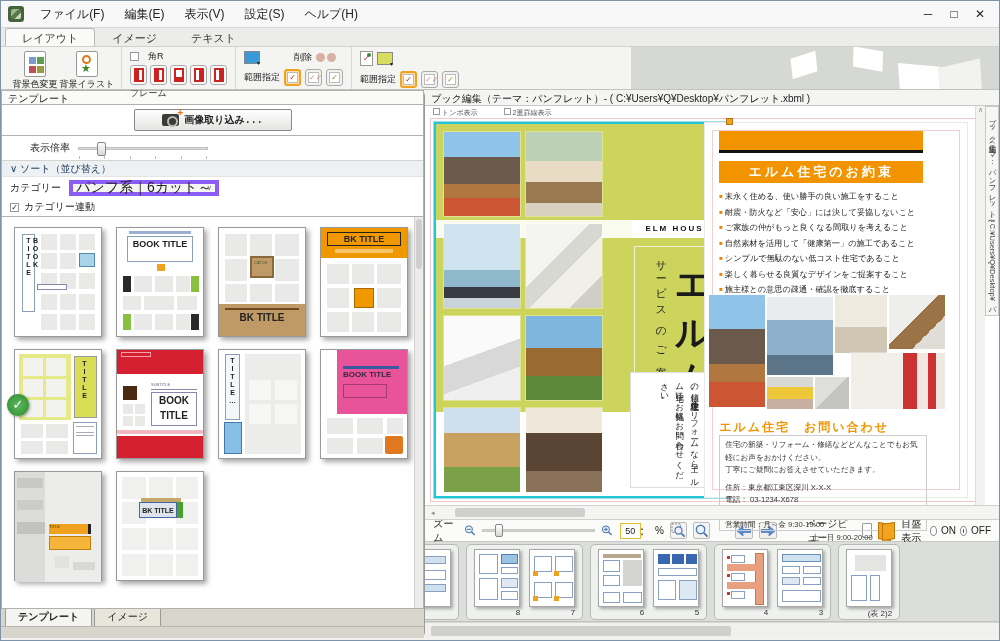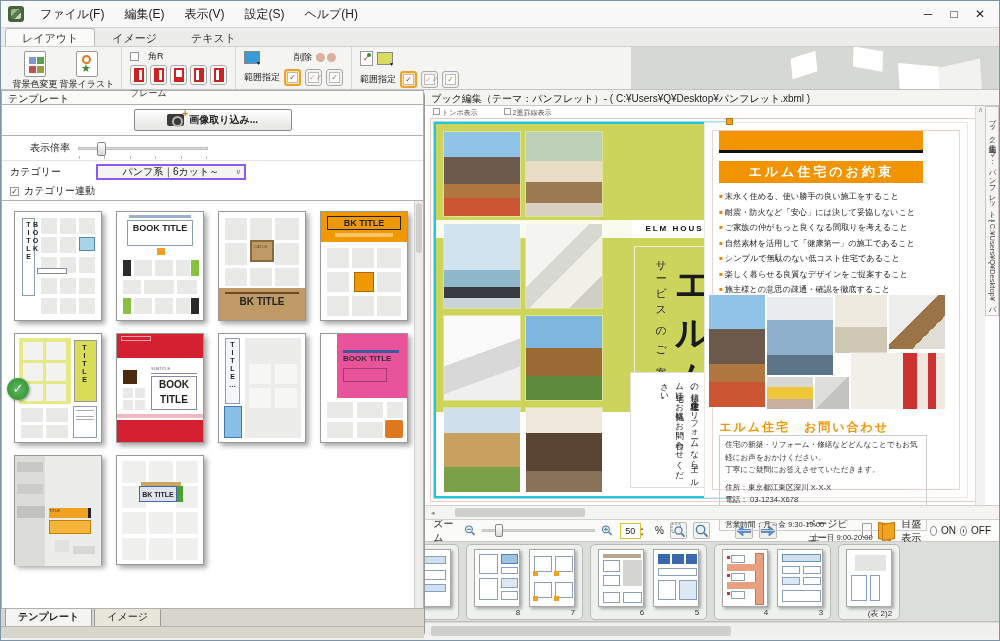--- a/index.html
+++ b/index.html
@@ -60,35 +60,35 @@
   .b3l{ left:268px; top:18px; width:42px; height:32px; transform:skewY(9deg) rotate(-4deg);}
   .b3r{ left:308px; top:16px; width:42px; height:32px; transform:skewY(-9deg) rotate(-4deg); background:#f2f2f0;}
 
   
   .main { display:flex; height:548px; }
   .leftcol { width:425px; display:flex; flex-direction:column; border-right:1px solid #9a9a98; background:#f0f0ee;border-radius:6px;}
   .rightcol { width:575px; display:flex; flex-direction:column; background:#f0f0ee;}
 
   
   .paneltitle { height:15px; font-size:10px; padding:1px 6px; background:#fafaf8; border:1px solid #b0b0ae; }
-  .importrow { height:31px; background:#fff; border:1px solid #b0b0ae; border-top:none; display:flex; align-items:center; justify-content:center;}
+  .importrow { height:31px; background:#fff; border:1px solid #b0b0ae; border-top:none; display:flex; align-items:center; justify-content:center;font-family:Liberation Mono, monospace;}
   .importbtn { width:158px; height:22px; background:linear-gradient(#fefefe,#e4e4e2); border:1px solid #888;
                border-radius:2px; display:flex; align-items:center; justify-content:center; gap:5px; font-size:10px; font-weight:bold;}
   .cam { width:17px; height:12px; background:#3a3a38; border-radius:2px; position:relative;}
   .cam::after{ content:""; position:absolute; left:5px; top:2px; width:7px; height:7px; border:2px solid #b8b8b0; border-radius:50%;}
   .cam::before{ content:"+"; position:absolute; right:-4px; top:-6px; color:#e07818; font-weight:bold; font-size:10px;}
   .ctrlbox { background:#fff; border:1px solid #b0b0ae; border-top:none;}
   .scalerow { height:24px; display:flex; align-items:center; gap:8px; padding-left:28px; font-size:10px;}
   .slidertrack { width:130px; height:3px; background:linear-gradient(#cfcfcd,#e9e9e7); border:1px solid #c0c0be; position:relative;}
   .sliderthumb { position:absolute; left:18px; top:-6px; width:9px; height:14px; background:linear-gradient(#fdfdfd,#d8d8d6); border:1px solid #888; border-radius:2px;}
   .ticks { position:absolute; top:8px; left:0; right:0; display:flex; justify-content:space-between;}
   .ticks i { width:1px; height:3px; background:#bbb;}
   .sortrow { height:16px; background:#eef1f4; border-top:1px solid #d4d4d2; font-size:10px; color:#1a3a5c; padding:1px 8px;}
-  .catrow { height:22px; display:flex; align-items:center; gap:19px; padding-left:8px; font-size:10px; border-top:1px solid #e4e4e2;}
-  .combo { width:150px; height:16px; background:#f4f4f2; border:2px solid #8b5cf6; display:flex; align-items:center; justify-content:center; font-size:10px; position:relative;margin-left:16px;}
+  .catrow { height:22px; display:flex; align-items:center; gap:8px; padding-left:8px; font-size:10px; border-top:1px solid #e4e4e2;}
+  .combo { width:150px; height:16px; background:#f4f4f2; border:4px solid #8b5cf6; display:flex; align-items:center; justify-content:center; font-size:14px; position:relative;}
   .combo::after{ content:"∨"; position:absolute; right:3px; font-size:7px; color:#666;}
   .chkrow2 { height:18px; display:flex; align-items:center; gap:5px; padding-left:8px; font-size:10px;}
   .tgrid { flex:1; background:#fff; border:1px solid #b0b0ae; border-top:none; position:relative; overflow:hidden; padding:10px 0 0 12px;}
   .trow { display:flex; gap:14px; margin-bottom:12px;}
   .tthumb { width:88px; height:110px; background:#fff; border:1px solid #999; box-shadow:3px 3px 5px rgba(0,0,0,.35); position:relative; flex:none;}
   .gcell { position:absolute; background:#e9e9e7;}
   .obox { position:absolute; border:1px solid #8aa0b8; background:#fff;}
   .vlabel { writing-mode:vertical-rl; text-orientation:upright; font-size:7px; font-weight:bold; letter-spacing:1px;}
   .checkbadge { position:absolute; left:-8px; top:44px; width:22px; height:22px; background:radial-gradient(#5cb85c,#2f8a2f);
                 border-radius:50%; color:#fff; font-size:13px; font-weight:bold; text-align:center; line-height:22px;
@@ -318,20 +318,21 @@
           <div class="ticks">
               <i></i>
               <i></i>
               <i></i>
               <i></i>
               <i></i>
               <i></i>
             </div>
         </div>
       </div>
+      <div class="sortrow">∨ ソート（並び替え）</div>
       <div class="catrow">
         <span>カテゴリー</span>
         <div class="combo">
             <span>パンフ系｜6カット～</span>
           </div>
       </div>
       <div class="chkrow2">
         <span class="cbx on"></span>
         <span>カテゴリー連動</span>
       </div>

